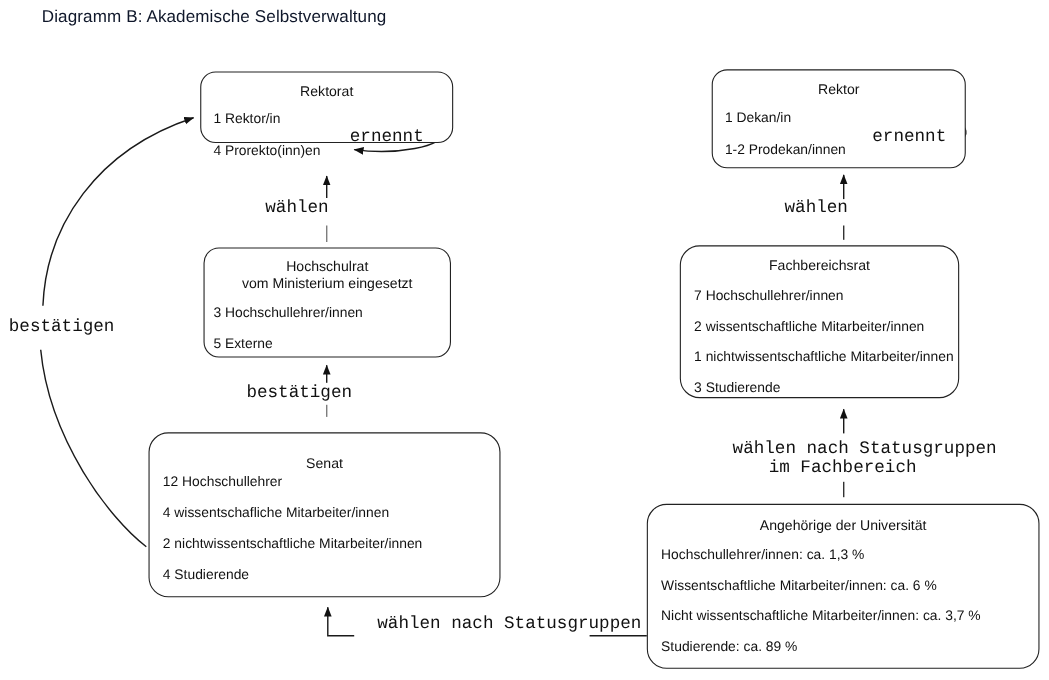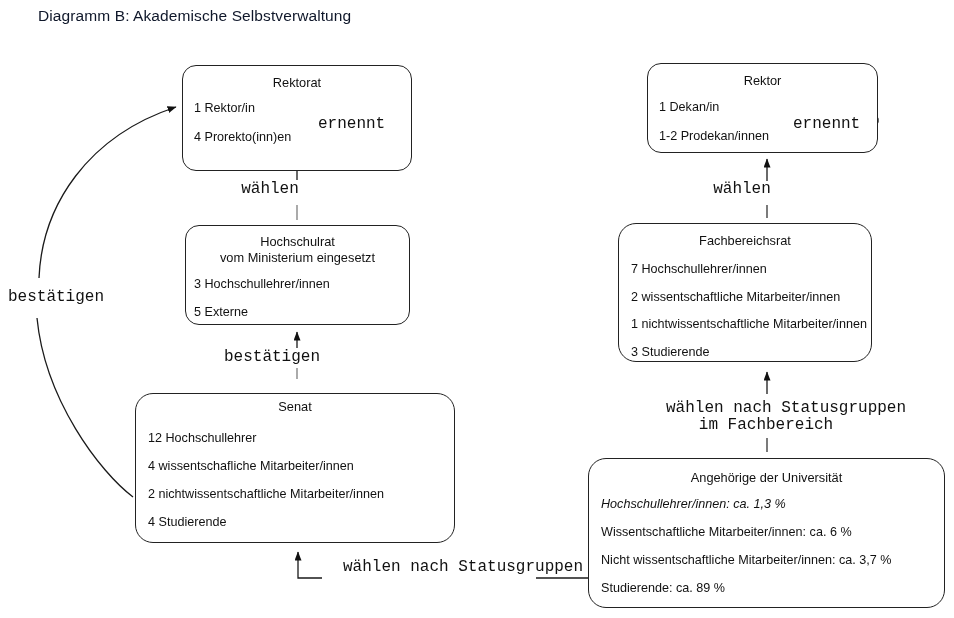--- a/index.html
+++ b/index.html
@@ -61,21 +61,21 @@
     <path d="M133,497 C100,472 45,400 37,318" stroke="#1a1a1a" stroke-width="1.3" fill="none"></path>
     <path d="M39,278 C42,205 88,136 176,107" stroke="#1a1a1a" stroke-width="1.3" fill="none" marker-end="url(#ah)"></path>
 
     <path d="M310,112 C352,103 400,105 403,119 C406,134 358,141 322,136" stroke="#1a1a1a" stroke-width="1.3" fill="none" marker-end="url(#ah)"></path>
 
     <path d="M785,112 C827,103 875,105 878,119 C881,134 833,141 797,136" stroke="#1a1a1a" stroke-width="1.3" fill="none" marker-end="url(#ah)"></path>
   </svg>
 
   <div class="page-title">Diagramm B: Akademische Selbstverwaltung</div>
 
-  <div class="node r14" style="left:182px;top:65px;width:230px;height:106px;">
+  <div class="node r14" style="left:182px;top:65px;width:230px;height:65px;">
     <div class="node-title" style="top:9px;">Rektorat</div>
     <div class="node-line" style="left:11px;top:35px;">1 Rektor/in</div>
     <div class="node-line" style="left:11px;top:64px;">4 Prorekto(inn)en</div>
   </div>
   <div class="edge-label" style="left:318px;top:116px;width:56px;">ernennt</div>
 
   <div class="node r14" style="left:647px;top:63px;width:231px;height:90px;">
     <div class="node-title" style="top:9px;">Rektor</div>
     <div class="node-line" style="left:11px;top:36px;">1 Dekan/in</div>
     <div class="node-line" style="left:11px;top:65px;">1-2 Prodekan/innen</div>
@@ -91,30 +91,30 @@
 
   <div class="node r18" style="left:618px;top:223px;width:254px;height:139px;">
     <div class="node-title" style="top:9px;">Fachbereichsrat</div>
     <div class="node-line" style="left:12px;top:38px;">7 Hochschullehrer/innen</div>
     <div class="node-line" style="left:12px;top:66px;">2 wissentschaftliche Mitarbeiter/innen</div>
     <div class="node-line" style="left:12px;top:93px;">1 nichtwissentschaftliche Mitarbeiter/innen</div>
     <div class="node-line" style="left:12px;top:121px;">3 Studierende</div>
   </div>
 
   <div class="node r18" style="left:135px;top:393px;width:320px;height:150px;">
-    <div class="node-title" style="top:5px;text-align:center;">Senat</div>
+    <div class="node-title" style="top:19px;text-align:center;">Senat</div>
     <div class="node-line" style="left:12px;top:37px;">12 Hochschullehrer</div>
     <div class="node-line" style="left:12px;top:65px;">4 wissentschafliche Mitarbeiter/innen</div>
     <div class="node-line" style="left:12px;top:93px;">2 nichtwissentschaftliche Mitarbeiter/innen</div>
     <div class="node-line" style="left:12px;top:121px;">4 Studierende</div>
   </div>
 
   <div class="node r18" style="left:588px;top:458px;width:357px;height:150px;">
     <div class="node-title" style="top:11px;">Angehörige der Universität</div>
-    <div class="node-line" style="left:12px;top:38px;font-style:italic;">Hochschullehrer/innen: ca. 1,3 %</div>
+    <div class="node-line" style="left:12px;top:38px;">Hochschullehrer/innen: ca. 1,3 %</div>
     <div class="node-line" style="left:12px;top:66px;">Wissentschaftliche Mitarbeiter/innen: ca. 6 %</div>
     <div class="node-line" style="left:12px;top:94px;text-align:right;">Nicht wissentschaftliche Mitarbeiter/innen: ca. 3,7 %</div>
     <div class="node-line" style="left:12px;top:122px;">Studierende: ca. 89 %</div>
   </div>
 
   <div class="edge-label" style="left:230px;top:181px;width:80px;">wählen</div>
 
   <div class="edge-label" style="left:212px;top:349px;width:120px;">bestätigen</div>
 
   <div class="edge-label left-align" style="left:8px;top:289px;width:80px;">bestätigen</div>

